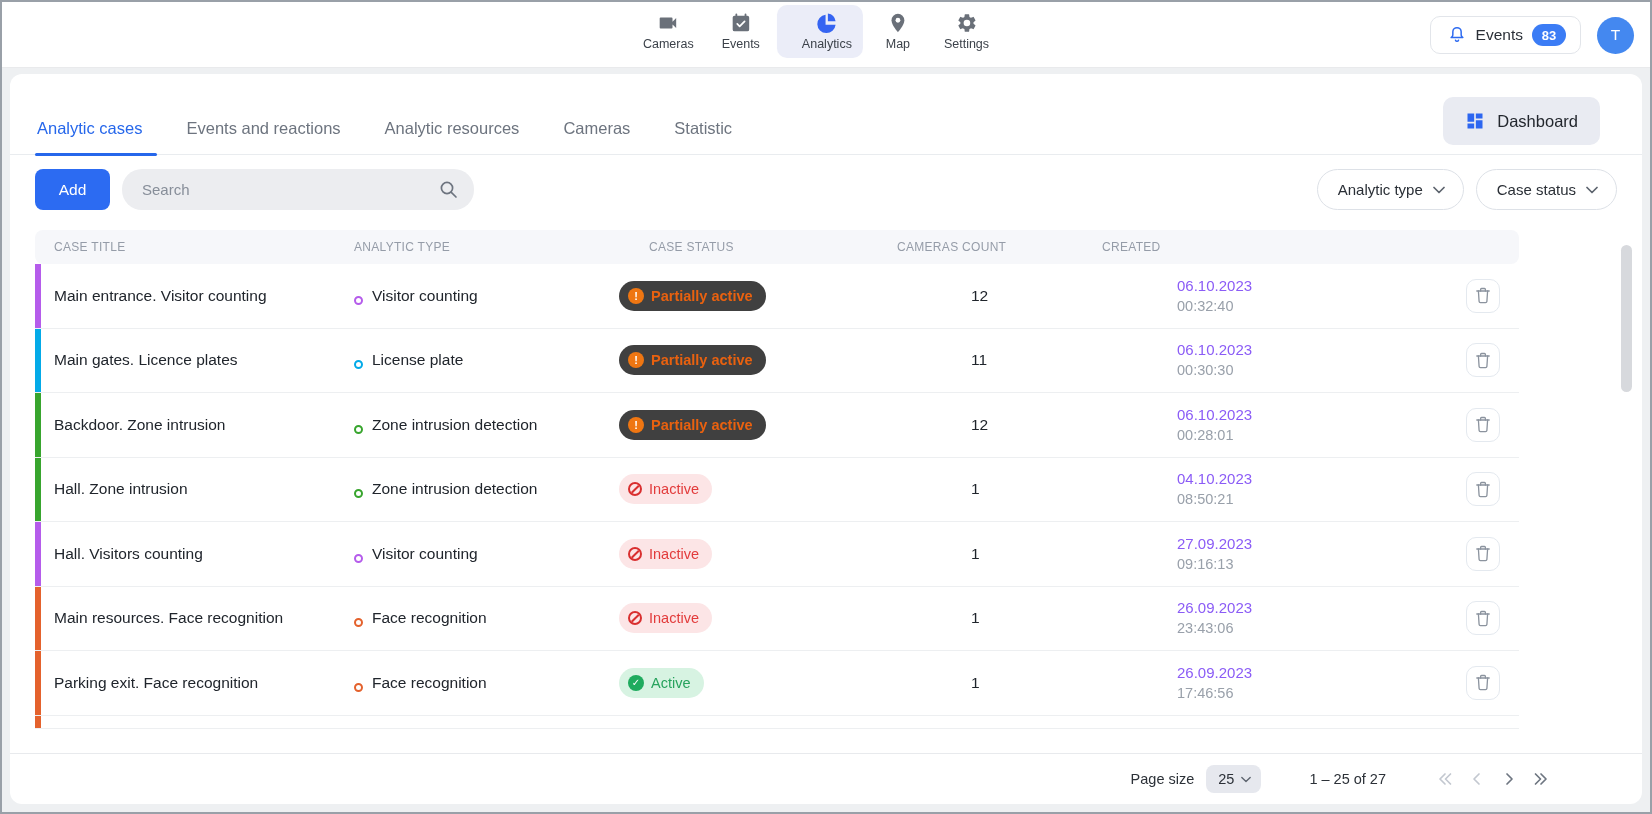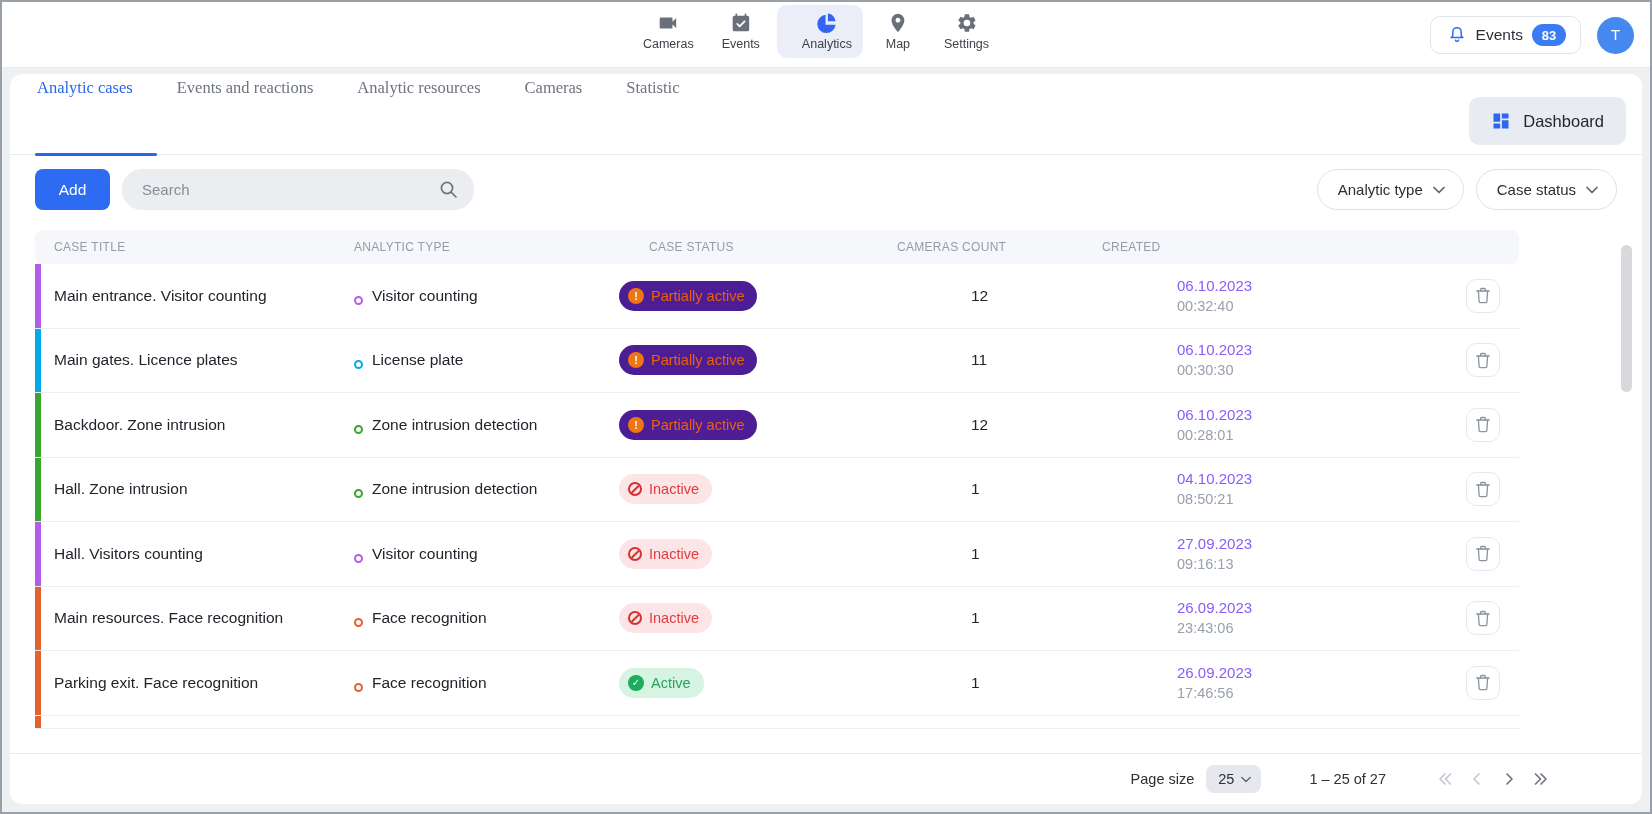--- a/index.html
+++ b/index.html
@@ -48,29 +48,29 @@
     color:#fff; font-size:15.5px; display:flex; align-items:center; justify-content:center;
     cursor:pointer;
   }
   
   .card {
     position:absolute; left:8px; right:8px; top:72px; bottom:8px;
     background:#fff; border-radius:12px;
   }
   
   .tabs-row { position:relative; height:81px; border-bottom:1px solid #e9ecef; }
-  .tabs { position:absolute; left:25px; bottom:3px; top:0; display:flex; align-items:flex-start; gap:40px;font-family:Liberation Serif, serif; }
+  .tabs { position:absolute; left:25px; bottom:12px; top:0; display:flex; align-items:flex-end; gap:40px; }
   .tab { font-size:16.5px; color:#6d747f; cursor:pointer; padding:4px 2px; }
   .tab.active { color:#2667eb; }
   .tab-underline {
     position:absolute; left:25px; bottom:-2px; width:122px; height:3px;
     background:#2667eb; border-radius:2px;
   }
   .dash-btn {
-    position:absolute; right:16px; top:23px; height:48px; padding:0 22px;
+    position:absolute; right:42px; top:23px; height:48px; padding:0 22px;
     background:#e9ebf2; border:none; border-radius:10px; cursor:pointer;
     display:flex; align-items:center; gap:12px;
     font-family:inherit; font-size:16.5px; color:#23272e;
   }
   .dash-btn .dash-ico { width:20px; height:20px; color:#2d66f0; }
   
   .toolbar { position:absolute; left:25px; right:25px; top:95px; height:41px; }
   .add-btn {
     position:absolute; left:0; top:0; width:75px; height:41px;
     background:#2c6bf2; color:#fff; border:none; border-radius:8px;
@@ -116,21 +116,21 @@
   .t-ring { width:9px; height:9px; border-radius:50%; border:2.5px solid #999; flex:0 0 auto; }
   .badge {
     display:inline-flex; align-items:center; gap:7px;
     height:30px; padding:0 13px 0 9px; border-radius:16px; font-size:14.5px;
   }
   .badge .b-ico {
     width:16px; height:16px; border-radius:50%; flex:0 0 auto;
     display:flex; align-items:center; justify-content:center;
     color:#fff; font-size:11px; font-weight:bold;
   }
-  .trow.partial .badge { background:#4c1d95; color:#e9610f; }
+  .trow.partial .badge { background:#404040; color:#e9610f;font-weight:bold; }
   .trow.partial .b-ico { background:#ef7612; }
   .trow.partial .b-ico::after { content:"!"; }
   .trow.inactive .badge { background:#fce5e6; color:#e23b3b; }
   .trow.inactive .b-ico { width:14px; height:14px; border:2px solid #d92f2f; background:transparent; position:relative; overflow:hidden; }
   .trow.inactive .b-ico::after {
     content:""; position:absolute; left:-2px; top:4px; width:15px; height:2px;
     background:#d92f2f; transform:rotate(-45deg);
   }
   .trow.active .badge { background:#d7f3e2; color:#27a35d; }
   .trow.active .b-ico { background:#1fab5e; }

